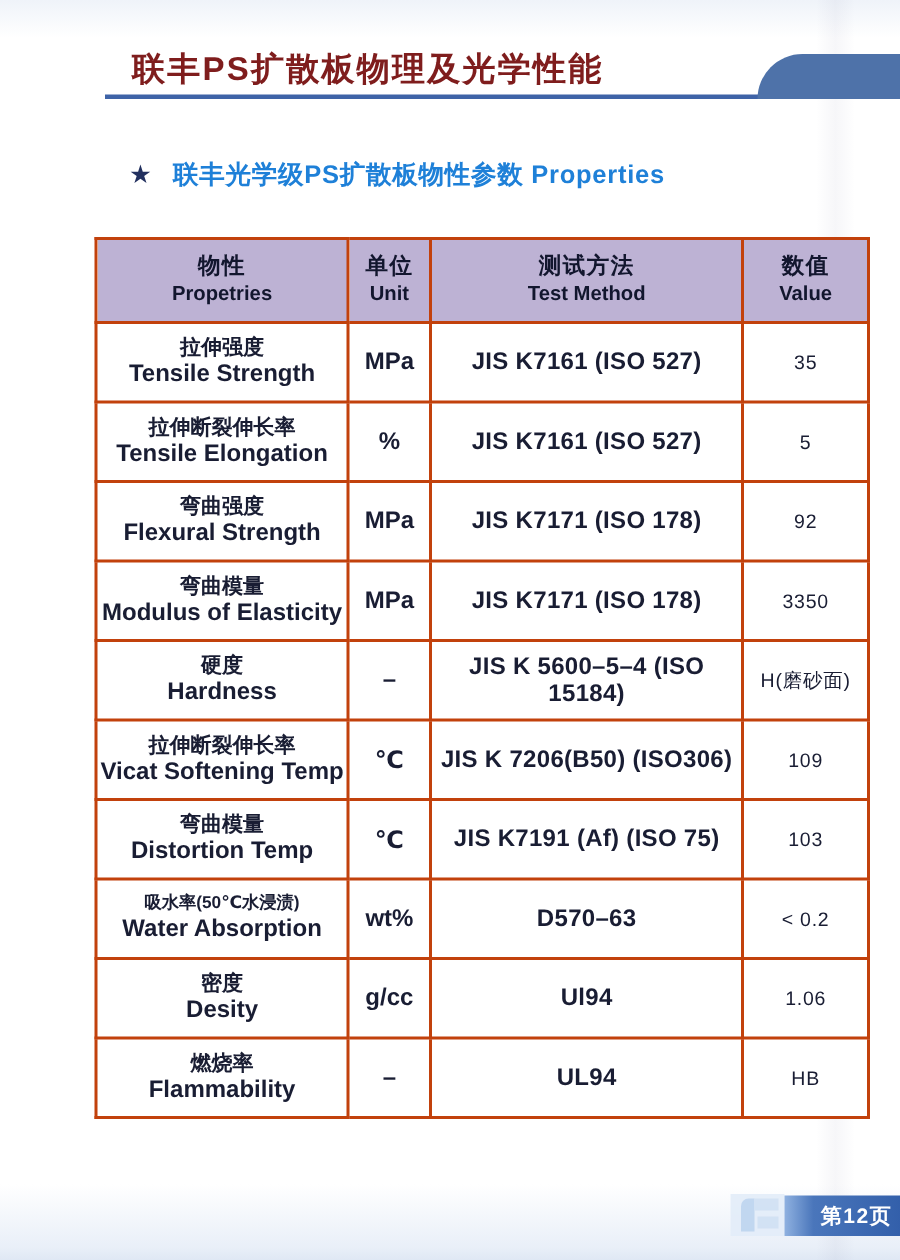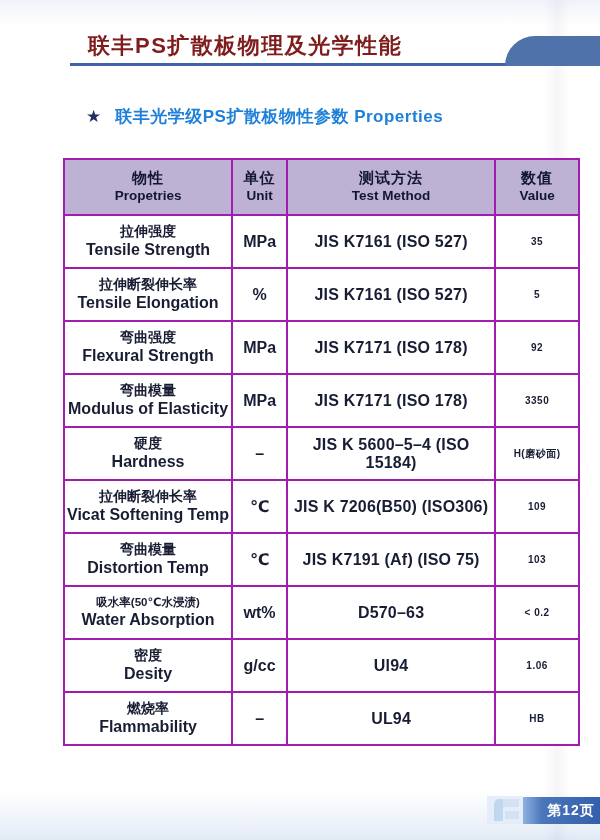--- a/index.html
+++ b/index.html
@@ -32,33 +32,33 @@
   
   .section-head{
     position:absolute;left:86px;top:105px;display:flex;align-items:center;gap:14px;
   }
   .star{font-size:17px;color:#22305f;line-height:1;}
   .section-label{font-size:17px;font-weight:bold;color:#1e80d8;letter-spacing:0.5px;white-space:nowrap;}
   
   .tbl-wrap{position:absolute;left:63px;top:158px;}
   table{border-collapse:collapse;table-layout:fixed;background:#fff;}
   th,td{
-    border:2px solid #a21caf;text-align:center;vertical-align:middle;
+    border:2px solid #c2410c;text-align:center;vertical-align:middle;
     padding:0 2px;color:#191d33;overflow:hidden;margin-left:16px;
   }
   col.c1{width:127px;} col.c2{width:55px;} col.c3{width:208px;} col.c4{width:84px;}
   thead th{height:54px;background:#bdb2d4;color:#12162e;}
   tbody td{height:51px;}
   .zh{font-size:14px;font-weight:bold;line-height:1.25;white-space:nowrap;}
   thead .zh{font-size:15px;letter-spacing:1px;}
   .en{font-size:16px;font-weight:bold;line-height:1.25;white-space:nowrap;}
   thead .en{font-size:13.5px;}
   td.unit{font-size:16px;font-weight:bold;}
   td.method{font-size:16px;font-weight:bold;letter-spacing:0.2px;}
-  td.value{font-size:10px;font-weight:bold;letter-spacing:0.5px;}
+  td.value{font-size:13px;font-weight:normal;letter-spacing:0.5px;}
   tbody tr:nth-child(8) .zh{font-size:11.5px;}
   
   .footer-logo{
     position:absolute;left:487px;top:796px;width:36px;height:28px;
     background:#e3edf9;overflow:hidden;opacity:0.9;
   }
   .footer-logo .bar1{position:absolute;left:7px;top:3px;width:9px;height:22px;background:#bcd4ef;border-top-left-radius:5px;}
   .footer-logo .bar2{position:absolute;left:16px;top:3px;width:16px;height:8px;background:#cfe0f4;}
   .footer-logo .bar3{position:absolute;left:18px;top:15px;width:14px;height:8px;background:#cfe0f4;}
   .page-badge{

